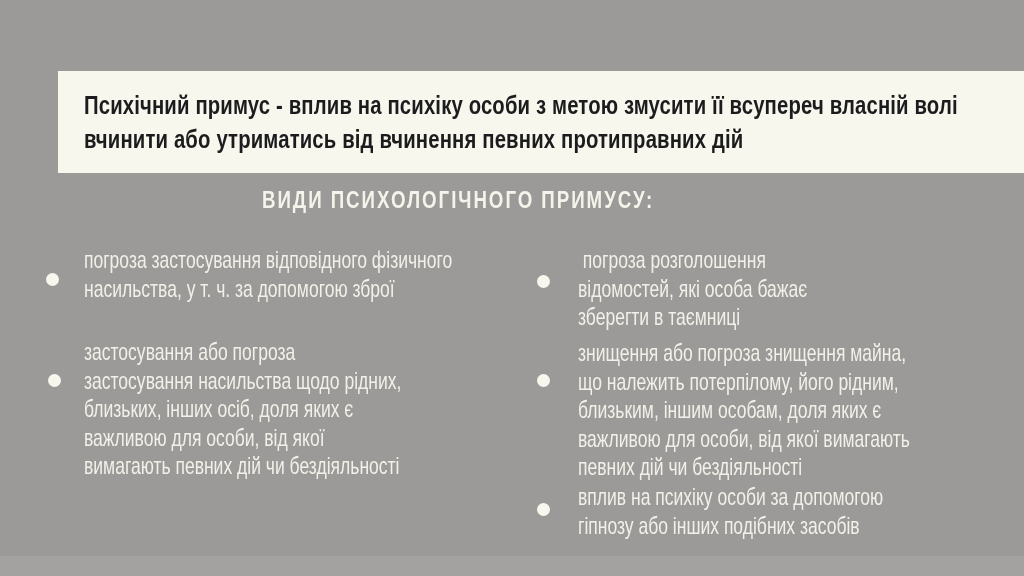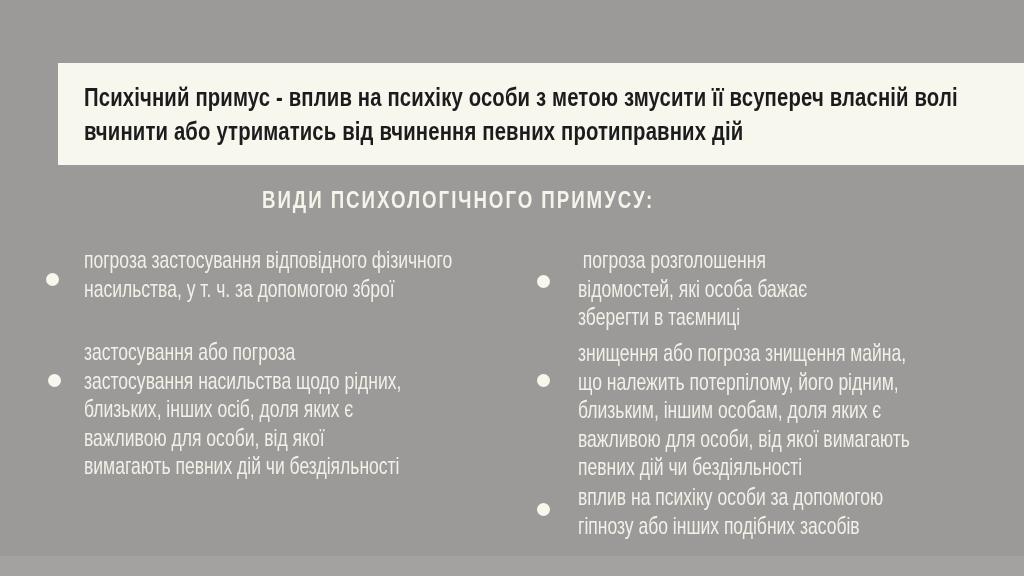--- a/index.html
+++ b/index.html
@@ -23,21 +23,21 @@
     width:1024px;height:576px;
   }
   .main-area{
     position:absolute;
     left:0;top:0;
     width:1024px;height:556px;
     background:var(--slide-gray);
   }
   .banner{
     position:absolute;
-    left:58px;top:63px;
+    left:58px;top:71px;
     width:966px;height:102px;
     background:var(--banner-bg);
   }
   .banner-title{
     position:absolute;
     left:26px;top:17px;
     font-weight:700;
     font-size:26px;
     line-height:34px;
     letter-spacing:0.2px;

